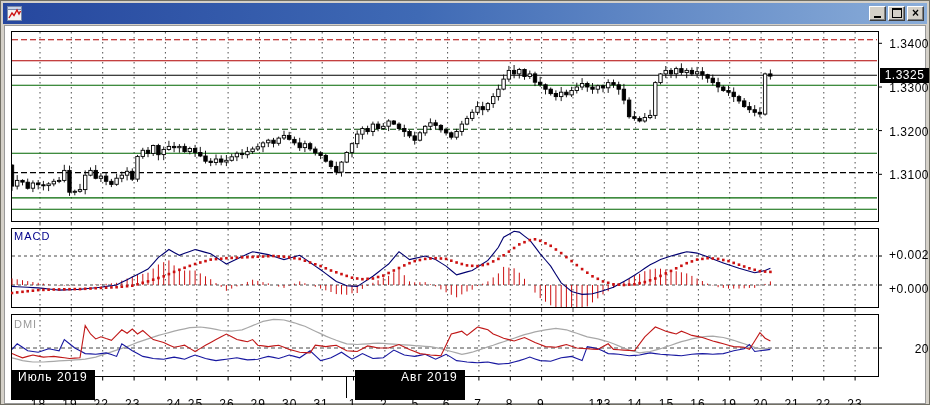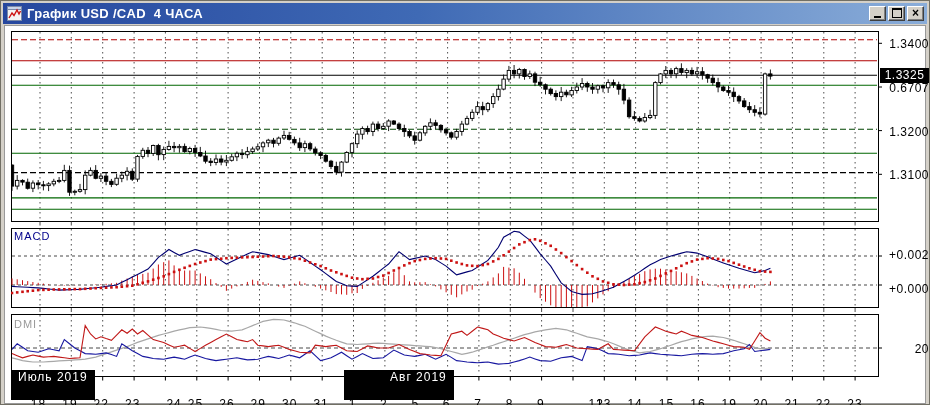--- a/index.html
+++ b/index.html
@@ -31,38 +31,37 @@
   .lbl-p0{top:36px}.lbl-p1{top:80px}.lbl-p2{top:124px}.lbl-p3{top:167px}
   .lbl-m0{top:247px}.lbl-m1{top:281px}.lbl-d0{top:341px}
   .cur-badge{position:absolute;left:879px;top:67px;width:49px;height:15px;
     background:#000;color:#fff;font-size:12px;letter-spacing:.5px;
     text-align:center;line-height:15px;}
   .panel-lbl{position:absolute;font-size:11px;letter-spacing:1px;}
   .lbl-macd{left:13px;top:229px;color:#00008b;}
   .lbl-dmi{left:13px;top:317px;color:#9a9a9a;}
   .month-badge{position:absolute;top:369px;height:30px;background:#000;color:#fff;
     font-size:12px;line-height:14px;padding:0 7px;letter-spacing:1px;white-space:nowrap;}
-  .badge-jul{left:10px;} .badge-aug{left:343px;padding-left:46px;}
+  .badge-jul{left:10px;} .badge-aug{left:354px;padding-left:46px;}
   .xaxis{position:absolute;left:0;top:396px;width:844px;height:16px;}
   .xaxis span{position:absolute;transform:translateX(-50%);font-size:12px;
     letter-spacing:1px;color:#000;}
 </style>
 </head>
 <body>
 
 <div class="window">
   <div class="titlebar">
     <span class="titleicon">
       <svg width="15" height="15" viewBox="0 0 15 15">
         <rect x="0.5" y="0.5" width="14" height="14" fill="#f4f4f4" stroke="#7b8aa8"></rect>
         <rect x="0.5" y="0.5" width="14" height="3" fill="#c8d4ea" stroke="#7b8aa8"></rect>
         <polyline points="2,12 5,7 7,9.5 10,4 12,8 13.5,5" fill="none" stroke="#cc1111" stroke-width="1.4"></polyline>
       </svg>
     </span>
-    <span class="title-text">График USD /CAD  4 ЧАСА</span>
     <span class="winbtns">
       <button class="winbtn">
           <span class="glyph-min"></span>
         </button>
       <button class="winbtn">
           <span class="glyph-max"></span>
         </button>
       <button class="winbtn">
           <span class="glyph-close">×</span>
         </button>
@@ -851,21 +850,21 @@
       <line x1="877" y1="347.0" x2="881" y2="347.0" stroke="#000"></line>
       <g clip-path="url(#clip-dmi)">
         <polyline fill="none" stroke="#a8a8a8" stroke-width="1.2" points="11.0,356.8 16.2,358.2 21.5,359.6 26.7,360.3 31.9,361.0 37.2,361.0 42.4,361.0 47.6,360.6 52.8,360.3 58.1,359.9 63.3,359.6 68.5,359.3 73.8,358.9 79.0,358.6 84.2,358.2 89.5,357.1 94.7,356.1 99.9,354.4 105.1,352.6 110.4,350.9 115.6,349.1 120.8,347.4 126.1,345.6 131.3,343.5 136.5,341.4 141.8,339.6 147.0,337.9 152.2,336.1 157.4,334.4 162.7,333.0 167.9,331.6 173.1,330.2 178.4,328.8 183.6,327.8 188.8,326.7 194.1,326.4 199.3,326.0 204.5,326.7 209.7,327.4 215.0,328.4 220.2,329.5 225.4,329.9 230.7,330.2 235.9,329.5 241.1,328.8 246.4,326.7 251.6,324.6 256.8,322.5 262.0,320.4 267.3,319.4 272.5,318.3 277.7,318.6 283.0,319.0 288.2,320.4 293.4,321.8 298.7,323.6 303.9,325.3 309.1,327.8 314.3,330.2 319.6,332.6 324.8,335.1 330.0,337.2 335.3,339.3 340.5,341.1 345.7,342.8 351.0,343.1 356.2,343.5 361.4,343.1 366.6,342.8 371.9,342.4 377.1,342.1 382.3,342.4 387.6,342.8 392.8,343.1 398.0,343.5 403.3,343.9 408.5,344.2 413.7,344.6 418.9,344.9 424.2,345.3 429.4,345.6 434.6,346.6 439.9,347.7 445.1,349.1 450.3,350.5 455.6,351.9 460.8,353.3 466.0,352.3 471.2,351.2 476.5,349.4 481.7,347.7 486.9,345.9 492.2,344.2 497.4,342.4 502.6,340.7 507.9,338.9 513.1,337.2 518.3,335.4 523.5,333.7 528.8,332.3 534.0,330.9 539.2,329.9 544.5,328.8 549.7,328.1 554.9,327.4 560.2,328.1 565.4,328.8 570.6,330.6 575.8,332.3 581.1,334.1 586.3,335.8 591.5,336.9 596.8,337.9 602.0,339.3 607.2,340.7 612.5,342.8 617.7,344.9 622.9,347.0 628.1,349.1 633.4,350.5 638.6,351.9 643.8,351.2 649.1,350.5 654.3,349.1 659.5,347.7 664.8,345.9 670.0,344.2 675.2,342.4 680.4,340.7 685.7,339.3 690.9,337.9 696.1,336.9 701.4,335.8 706.6,335.4 711.8,335.1 717.1,335.8 722.3,336.5 727.5,337.9 732.7,339.3 738.0,341.1 743.2,342.8 748.4,344.6 753.7,346.3 758.9,347.7 764.1,347.7 769.4,347.0"></polyline>
         <polyline fill="none" stroke="#1818a0" stroke-width="1.1" points="11.0,348.4 16.2,342.8 21.5,346.3 26.7,349.8 31.9,350.5 37.2,351.2 42.4,349.4 47.6,347.7 52.8,348.8 58.1,349.8 63.3,338.6 68.5,342.8 73.8,347.0 79.0,349.8 84.2,352.6 89.5,352.9 94.7,353.3 99.9,352.6 105.1,351.9 110.4,353.6 115.6,355.4 120.8,342.8 126.1,346.3 131.3,349.8 136.5,352.6 141.8,355.4 147.0,356.4 152.2,357.5 157.4,357.9 162.7,358.2 167.9,357.1 173.1,356.1 178.4,357.1 183.6,358.2 188.8,356.1 194.1,354.0 199.3,355.8 204.5,357.5 209.7,358.6 215.0,359.6 220.2,358.9 225.4,358.2 230.7,357.5 235.9,356.8 241.1,357.9 246.4,358.9 251.6,358.6 256.8,358.2 262.0,356.8 267.3,355.4 272.5,356.4 277.7,357.5 283.0,355.8 288.2,354.0 293.4,355.4 298.7,356.8 303.9,353.3 309.1,349.8 314.3,354.7 319.6,359.6 324.8,358.2 330.0,356.8 335.3,354.0 340.5,351.2 345.7,354.7 351.0,358.2 356.2,355.4 361.4,352.6 366.6,355.1 371.9,357.5 377.1,357.1 382.3,356.8 387.6,352.9 392.8,349.1 398.0,351.6 403.3,354.0 408.5,354.7 413.7,355.4 418.9,354.4 424.2,353.3 429.4,355.8 434.6,358.2 439.9,355.8 445.1,353.3 450.3,356.4 455.6,359.6 460.8,360.3 466.0,361.0 471.2,361.4 476.5,361.7 481.7,361.4 486.9,361.0 492.2,362.1 497.4,363.1 502.6,362.8 507.9,362.4 513.1,361.0 518.3,359.6 523.5,357.9 528.8,356.1 534.0,357.9 539.2,359.6 544.5,359.9 549.7,360.3 554.9,358.6 560.2,356.8 565.4,356.1 570.6,355.4 575.8,357.5 581.1,359.6 586.3,345.6 591.5,346.6 596.8,347.7 602.0,350.1 607.2,352.6 612.5,352.9 617.7,353.3 622.9,354.0 628.1,354.7 633.4,354.4 638.6,354.0 643.8,352.9 649.1,351.9 654.3,352.6 659.5,353.3 664.8,353.6 670.0,354.0 675.2,354.4 680.4,354.7 685.7,354.0 690.9,353.3 696.1,352.9 701.4,352.6 706.6,352.9 711.8,353.3 717.1,352.9 722.3,352.6 727.5,351.2 732.7,349.8 738.0,348.8 743.2,347.7 748.4,343.5 753.7,350.5 758.9,349.8 764.1,349.1 769.4,348.4"></polyline>
         <polyline fill="none" stroke="#c01818" stroke-width="1.1" points="11.0,352.6 16.2,354.7 21.5,356.8 26.7,355.4 31.9,354.0 37.2,355.1 42.4,356.1 47.6,355.8 52.8,355.4 58.1,356.1 63.3,356.8 68.5,357.5 73.8,357.1 79.0,356.8 84.2,324.6 89.5,333.0 94.7,337.9 99.9,335.8 105.1,337.6 110.4,339.3 115.6,334.1 120.8,328.8 126.1,332.3 131.3,328.1 136.5,333.0 141.8,329.5 147.0,334.1 152.2,338.6 157.4,340.0 162.7,341.4 167.9,343.9 173.1,346.3 178.4,345.3 183.6,344.2 188.8,347.4 194.1,350.5 199.3,347.4 204.5,344.2 209.7,341.4 215.0,338.6 220.2,335.8 225.4,333.0 230.7,335.8 235.9,338.6 241.1,339.6 246.4,340.7 251.6,338.6 256.8,344.2 262.0,344.9 267.3,345.6 272.5,344.9 277.7,344.2 283.0,346.3 288.2,348.4 293.4,349.8 298.7,351.2 303.9,351.6 309.1,351.9 314.3,344.2 319.6,344.9 324.8,345.6 330.0,344.9 335.3,344.2 340.5,347.0 345.7,349.8 351.0,350.1 356.2,350.5 361.4,347.7 366.6,344.9 371.9,345.9 377.1,347.0 382.3,347.0 387.6,347.0 392.8,345.3 398.0,343.5 403.3,345.9 408.5,348.4 413.7,350.5 418.9,352.6 424.2,353.3 429.4,354.0 434.6,354.4 439.9,354.7 445.1,343.9 450.3,333.0 455.6,331.6 460.8,330.2 466.0,334.4 471.2,330.2 476.5,326.0 481.7,327.4 486.9,328.8 492.2,333.0 497.4,335.1 502.6,337.2 507.9,338.6 513.1,340.0 518.3,338.3 523.5,336.5 528.8,338.9 534.0,341.4 539.2,343.5 544.5,345.6 549.7,345.9 554.9,346.3 560.2,344.9 565.4,343.5 570.6,345.3 575.8,347.0 581.1,347.4 586.3,347.7 591.5,348.1 596.8,348.4 602.0,345.6 607.2,342.8 612.5,348.4 617.7,348.8 622.9,349.1 628.1,349.4 633.4,349.8 638.6,342.8 643.8,335.8 649.1,330.9 654.3,326.0 659.5,328.1 664.8,330.2 670.0,331.6 675.2,333.0 680.4,330.2 685.7,332.3 690.9,334.4 696.1,335.4 701.4,336.5 706.6,338.3 711.8,340.0 717.1,341.4 722.3,342.8 727.5,344.2 732.7,345.6 738.0,345.9 743.2,346.3 748.4,348.4 753.7,340.0 758.9,331.6 764.1,337.2 769.4,340.0"></polyline>
       </g>
       <line x1="345.5" y1="375.5" x2="345.5" y2="397" stroke="#000" stroke-width="1"></line>
     </svg>
 
   <div class="axlbl lbl-p0">1.3400</div>
-  <div class="axlbl lbl-p1">0.6707</div>
+  <div class="axlbl lbl-p1">1.3300</div>
   <div class="axlbl lbl-p2">1.3200</div>
   <div class="axlbl lbl-p3">1.3100</div>
   <div class="cur-badge">1.3325</div>
   <div class="axlbl lbl-m0">+0.002</div>
   <div class="axlbl lbl-m1">+0.000</div>
   <div class="axlbl lbl-d0">20</div>
 
   <div class="panel-lbl lbl-macd">MACD</div>
   <div class="panel-lbl lbl-dmi">DMI</div>
 

